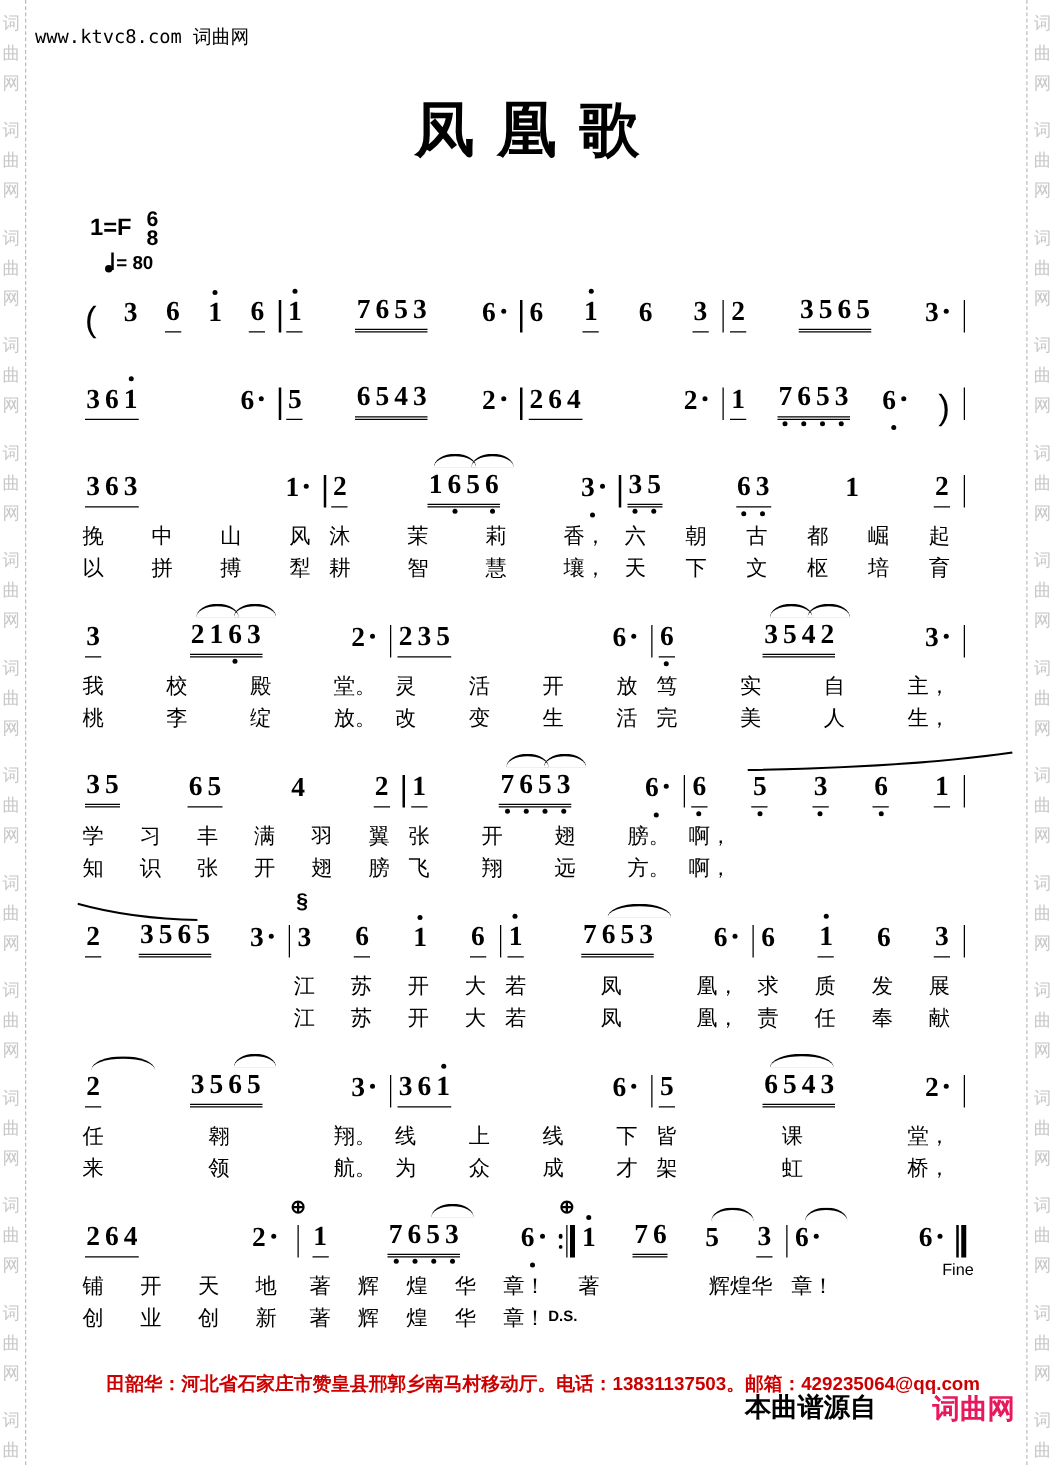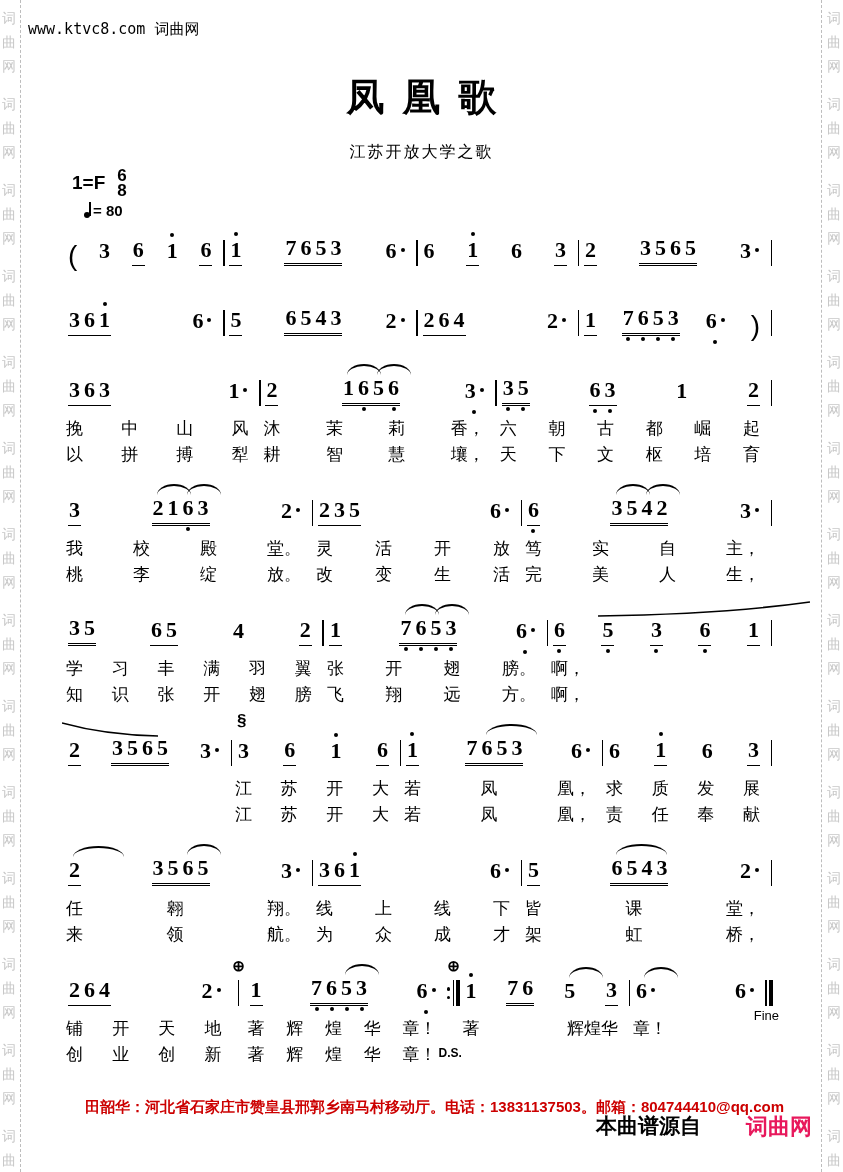--- a/index.html
+++ b/index.html
@@ -13,21 +13,21 @@
   .wm-col{position:absolute;top:6px;bottom:0;width:16px;display:flex;flex-direction:column;
           align-items:center;color:var(--wm);font-size:14px;overflow:hidden;}
   .wm-col.l{left:1px;} .wm-col.r{right:1px;}
   .wm-col span{line-height:24px;}
   .wm-col span.gap{margin-bottom:14px;}
 
   .site-credit{position:absolute;left:28px;top:20px;font-size:15px;
                font-family:"DejaVu Sans Mono",monospace;}
 
   
-  .title{position:absolute;left:0;right:0;top:72px;text-align:center;font-size:38px;
+  .title{position:absolute;left:0;right:0;top:72px;text-align:center;font-size:48px;
          font-weight:bold;letter-spacing:18px;text-indent:18px;}
   .subtitle{position:absolute;left:0;right:0;top:142px;text-align:center;font-size:16px;letter-spacing:2px;}
   .credits{position:absolute;right:62px;top:155px;text-align:left;font-size:19px;font-weight:bold;line-height:31px;}
   .keysig{position:absolute;left:72px;top:168px;display:flex;align-items:center;gap:12px;
           font-size:19px;font-weight:bold;}
   .meter{display:flex;flex-direction:column;align-items:center;font-size:17px;line-height:15px;}
   .tempo{position:absolute;left:84px;top:202px;font-size:15px;font-weight:bold;display:flex;align-items:center;}
   .qnote{display:inline-block;width:6px;height:6px;background:var(--ink);border-radius:50%;
          position:relative;margin-right:3px;top:4px;}
   .qnote:after{content:"";position:absolute;right:-1px;bottom:2px;width:2px;height:14px;background:var(--ink);}
@@ -165,21 +165,20 @@
       <span>词</span>
       <span>曲</span>
       <span class="gap">网</span>
       <span>词</span>
       <span>曲</span>
     </div>
 
   <div class="site-credit">www.ktvc8.com 词曲网</div>
 
   <div class="title">凤凰歌</div>
-  <div class="subtitle">江苏开放大学之歌</div>
 
   <div class="keysig">
     <span>1=F</span>
     <span class="meter">
       <span>6</span>
       <span>8</span>
     </span>
   </div>
   <div class="tempo">
     <span class="qnote"></span>
@@ -944,16 +943,16 @@
         <div class="barwrap fin">
           <div class="reprow">
             <div class="bar thin"></div>
             <div class="bar thick"></div>
           </div>
           <span class="fine">Fine</span>
         </div>
       </div>
     </div>
 
-  <div class="contact l1">田韶华：河北省石家庄市赞皇县邢郭乡南马村移动厅。电话：13831137503。邮箱：804744410@qq.com</div>
+  <div class="contact l1">田韶华：河北省石家庄市赞皇县邢郭乡南马村移动厅。电话：13831137503。邮箱：429235064@qq.com</div>
   <div class="source-label">本曲谱源自</div>
   <div class="source-site">词曲网</div>
 </div>
 
 </body></html>

